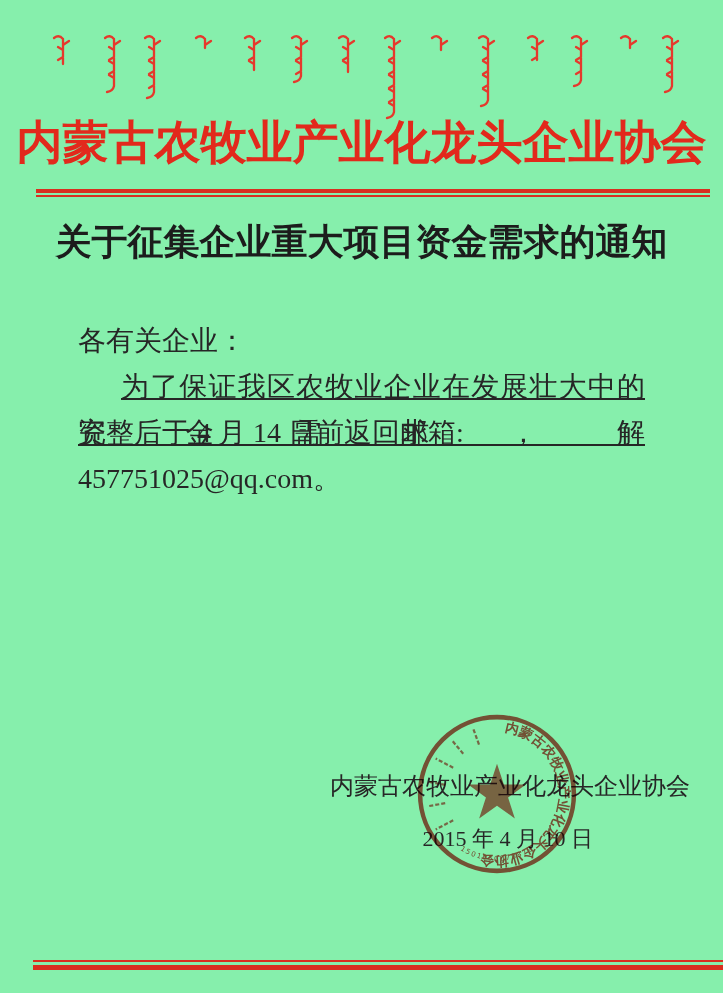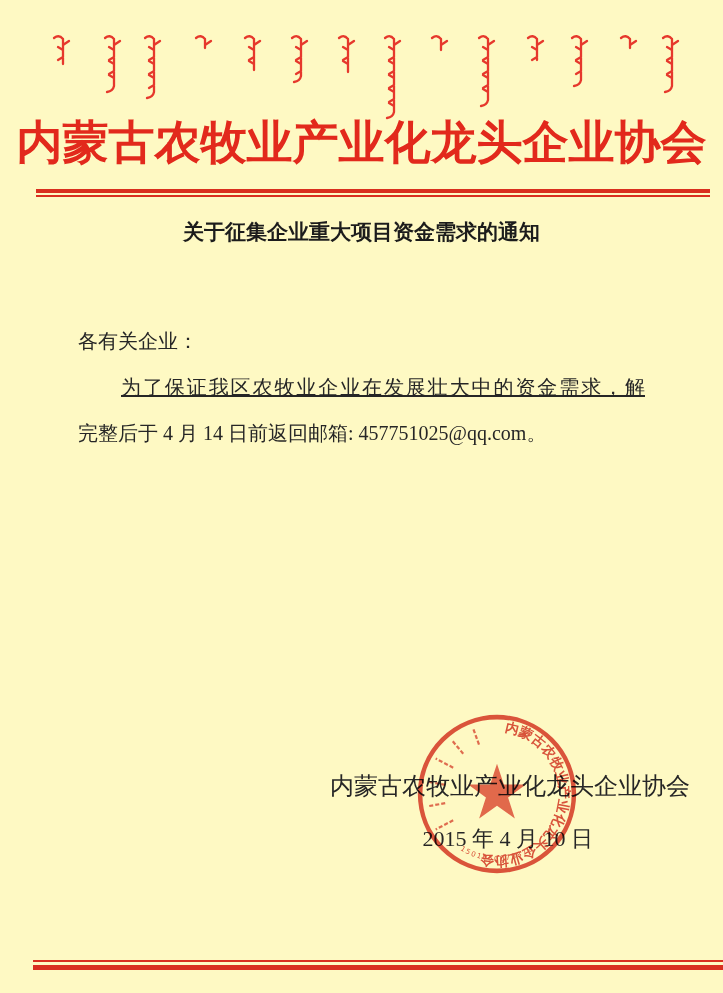--- a/index.html
+++ b/index.html
@@ -1,18 +1,18 @@
 <!DOCTYPE html>
 <html><head>
 <meta charset="utf-8">
 <style>
   html,body { margin:0; padding:0; background:#f0f0f0; }
   .page {
     position:relative; width:723px; height:993px; margin:0 auto;
-    background:#fef9c3; overflow:hidden;
+    background:#86efac; overflow:hidden;
     font-family:"Liberation Serif","DejaVu Serif",serif;
   }
   
   .mongol-header { position:absolute; left:0; top:30px; width:723px; height:92px; }
   .mongol-header path { fill:none; stroke:#e6382c; stroke-width:2.3; stroke-linecap:round; stroke-linejoin:round; }
   
   .org-title {
     position:absolute; left:0; top:112px; width:723px; margin:0;
     text-align:center; font-size:46px; font-weight:700; color:#e2291c;
     letter-spacing:0px; white-space:nowrap;
@@ -21,27 +21,27 @@
   .rule { position:absolute; left:36px; width:674px; }
   .rule-top { top:189px; }
   .rule .thick { height:4px; background:#d92f1f; }
   .rule .thin  { height:2px; background:#d92f1f; margin-top:2px; }
   .rule-bottom { top:960px; left:33px; width:690px; }
   .rule-bottom .thin  { height:2px; background:#d92f1f; margin:0 0 3px 0; }
   .rule-bottom .thick { height:5px; background:#d92f1f; }
   
   .doc-title {
     position:absolute; left:0; top:218px; width:723px; margin:0;
-    text-align:center; font-size:21px; font-weight:700; color:#1c1c1c;
+    text-align:center; font-size:36px; font-weight:700; color:#1c1c1c;
     white-space:nowrap;
   }
   
   .body-block {
     position:absolute; left:78px; top:318px; width:567px;
-    font-size:20px; color:#262626;
+    font-size:28px; color:#262626;
   }
   .line { height:46px; line-height:46px; }
   .indent { text-indent:43px; }
   .fill { text-align:justify; text-align-last:justify;text-decoration:underline; }
   .attachment-line { margin-top:8px; }
   
   .signature-org {
     position:absolute; right:33px; top:770px;
     font-size:24px; color:#262626; white-space:nowrap; z-index:1;
   }

